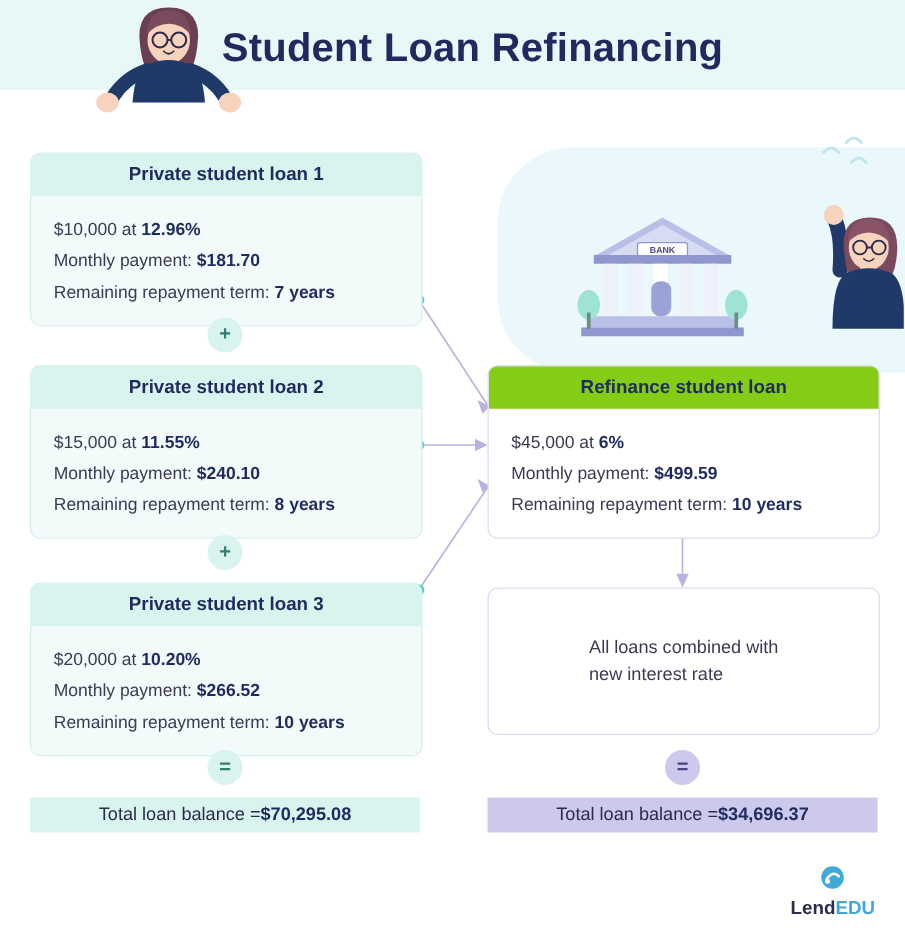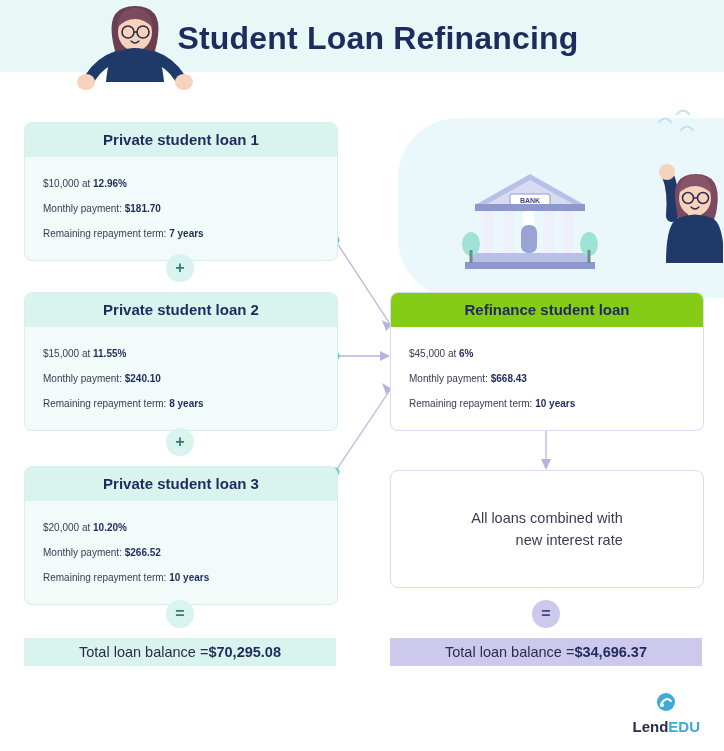--- a/index.html
+++ b/index.html
@@ -76,38 +76,38 @@
   }
   .card-head {
     height: 34px;
     line-height: 34px;
     text-align: center;
     font-size: 15px;
     font-weight: bold;
   }
   .card-body {
     padding: 14px 18px 14px 18px;
-    font-size: 10px;
+    font-size: 14px;
     line-height: 25px;
     color: #3a3a55;
   }
   .card-body b {
     color: #1f2a5e;
     font-weight: bold;
   }
 
   .plain-card {
     position: absolute;
     background: #ffffff;
     border: 1px solid #ddd9f2;
     border-radius: 8px;
     display: flex;
     align-items: center;
     justify-content: center;
-    text-align: right;
+    text-align: left;
     font-size: 14.5px;
     line-height: 22px;
     color: #3a3a55;
     z-index: 3;
   }
 
   
   .op {
     position: absolute;
     width: 28px; height: 28px;
@@ -335,21 +335,21 @@
     <b>$70,295.08</b>
 </div>
 
 <div class="card card-lilac" style="left:390px; top:292px; width:312px;">
   <div class="card-head">Refinance student loan</div>
   <div class="card-body">
     <div>
       <span>$45,000 at </span><b>6%</b>
     </div>
     <div>
-      <span>Monthly payment: </span><b>$668.43</b>
+      <span>Monthly payment: </span><b>$499.59</b>
     </div>
     <div>
       <span>Remaining repayment term: </span><b>10 years</b>
     </div>
   </div>
 </div>
 
 <div class="plain-card" style="left:390px; top:470px; width:312px; height:116px;">
   <div>
     <div>All loans combined with</div>

